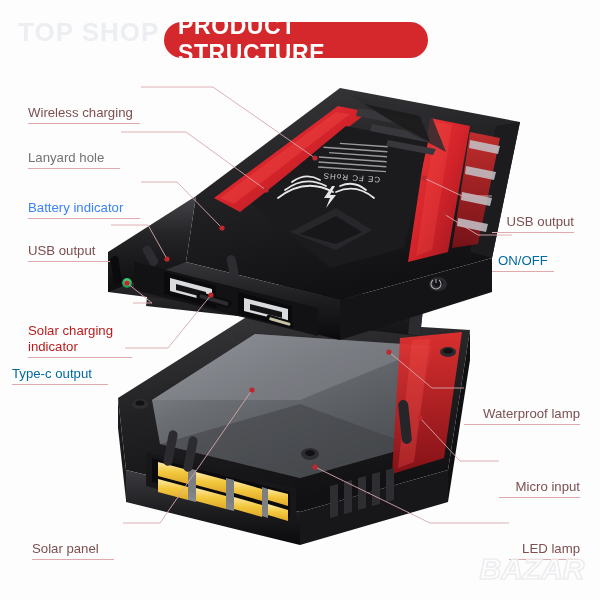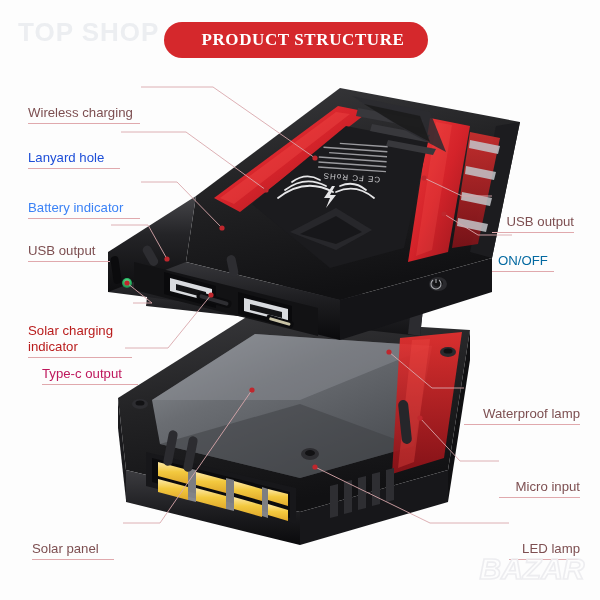--- a/index.html
+++ b/index.html
@@ -44,24 +44,24 @@
     width: 264px;
     height: 36px;
     background: #d5282c;
     border-radius: 18px;
     display: flex;
     align-items: center;
     justify-content: center;
   }
   #title-banner .txt {
     color: #ffffff;
-    font-size: 17px;
+    font-size: 23px;
     font-weight: bold;
     letter-spacing: 0.6px;
-    font-family: Liberation Serif, serif;
+    font-family: Liberation Sans, sans-serif;
     margin-left: 14px;
   }
 
   
   .callout {
     position: absolute;
     color: #7d4f51;
     font-size: 13.2px;
     line-height: 16px;
     white-space: pre-line;
@@ -339,26 +339,26 @@
   </svg>
 
   <div id="topshop-watermark">TOP SHOP</div>
 
   <div id="title-banner" style="background: rgb(213, 40, 44);">
     <span class="txt" style="color: rgb(255, 255, 255);">PRODUCT STRUCTURE</span>
   </div>
 
   <div id="callout-layer">
       <div class="callout left" style="left: 28px; top: 72px; width: 112px; color: rgb(125, 79, 81);"><div>Wireless charging</div><div class="underline" style="background: rgb(224, 169, 173);"></div></div>
-      <div class="callout left" style="left: 28px; top: 117px; width: 92px; color: #1d4ed8;"><div>Lanyard hole</div><div class="underline" style="background: rgb(224, 169, 173);"></div></div>
+      <div class="callout left" style="left: 28px; top: 117px; width: 92px; color: #737373;"><div>Lanyard hole</div><div class="underline" style="background: rgb(224, 169, 173);"></div></div>
       <div class="callout left" style="left: 28px; top: 167px; width: 112px; color: #3b82f6;"><div>Battery indicator</div><div class="underline" style="background: rgb(224, 169, 173);"></div></div>
       <div class="callout left" style="left: 28px; top: 210px; width: 82px; color: rgb(125, 79, 81);"><div>USB output</div><div class="underline" style="background: rgb(224, 169, 173);"></div></div>
       <div class="callout left" style="left: 28px; top: 290px; width: 104px; color: #b91c1c;"><div>Solar charging
 indicator</div><div class="underline" style="background: rgb(224, 169, 173);"></div></div>
-      <div class="callout left" style="left: 42px; top: 333px; width: 96px; color: #be185d;"><div>Type-c output</div><div class="underline" style="background: rgb(224, 169, 173);"></div></div>
+      <div class="callout left" style="left: 12px; top: 333px; width: 96px; color: #0369a1;"><div>Type-c output</div><div class="underline" style="background: rgb(224, 169, 173);"></div></div>
       <div class="callout left" style="left: 32px; top: 508px; width: 82px; color: rgb(125, 79, 81);"><div>Solar panel</div><div class="underline" style="background: rgb(224, 169, 173);"></div></div>
       <div class="callout right" style="left: 492px; top: 181px; width: 82px; color: rgb(125, 79, 81);"><div>USB output</div><div class="underline" style="background: rgb(224, 169, 173);"></div></div>
       <div class="callout right" style="left: 492px; top: 220px; width: 62px; color: #0369a1; text-align: center;"><div>ON/OFF</div><div class="underline" style="background: rgb(224, 169, 173);"></div></div>
       <div class="callout right" style="left: 464px; top: 373px; width: 116px; color: rgb(125, 79, 81);"><div>Waterproof lamp</div><div class="underline" style="background: rgb(224, 169, 173);"></div></div>
       <div class="callout right" style="left: 499px; top: 446px; width: 81px; color: rgb(125, 79, 81);"><div>Micro input</div><div class="underline" style="background: rgb(224, 169, 173);"></div></div>
       <div class="callout right" style="left: 509px; top: 508px; width: 71px; color: rgb(125, 79, 81);"><div>LED lamp</div><div class="underline" style="background: rgb(224, 169, 173);"></div></div>
     </div>
 
   <svg id="bazar-watermark" viewBox="0 0 120 46">
     <text id="bazar-text" x="60" y="33" text-anchor="middle" font-family="Liberation Sans, sans-serif" font-size="30" font-weight="bold" font-style="italic" fill="none" stroke="#ededf0" stroke-width="1.6">BAZAR</text>

